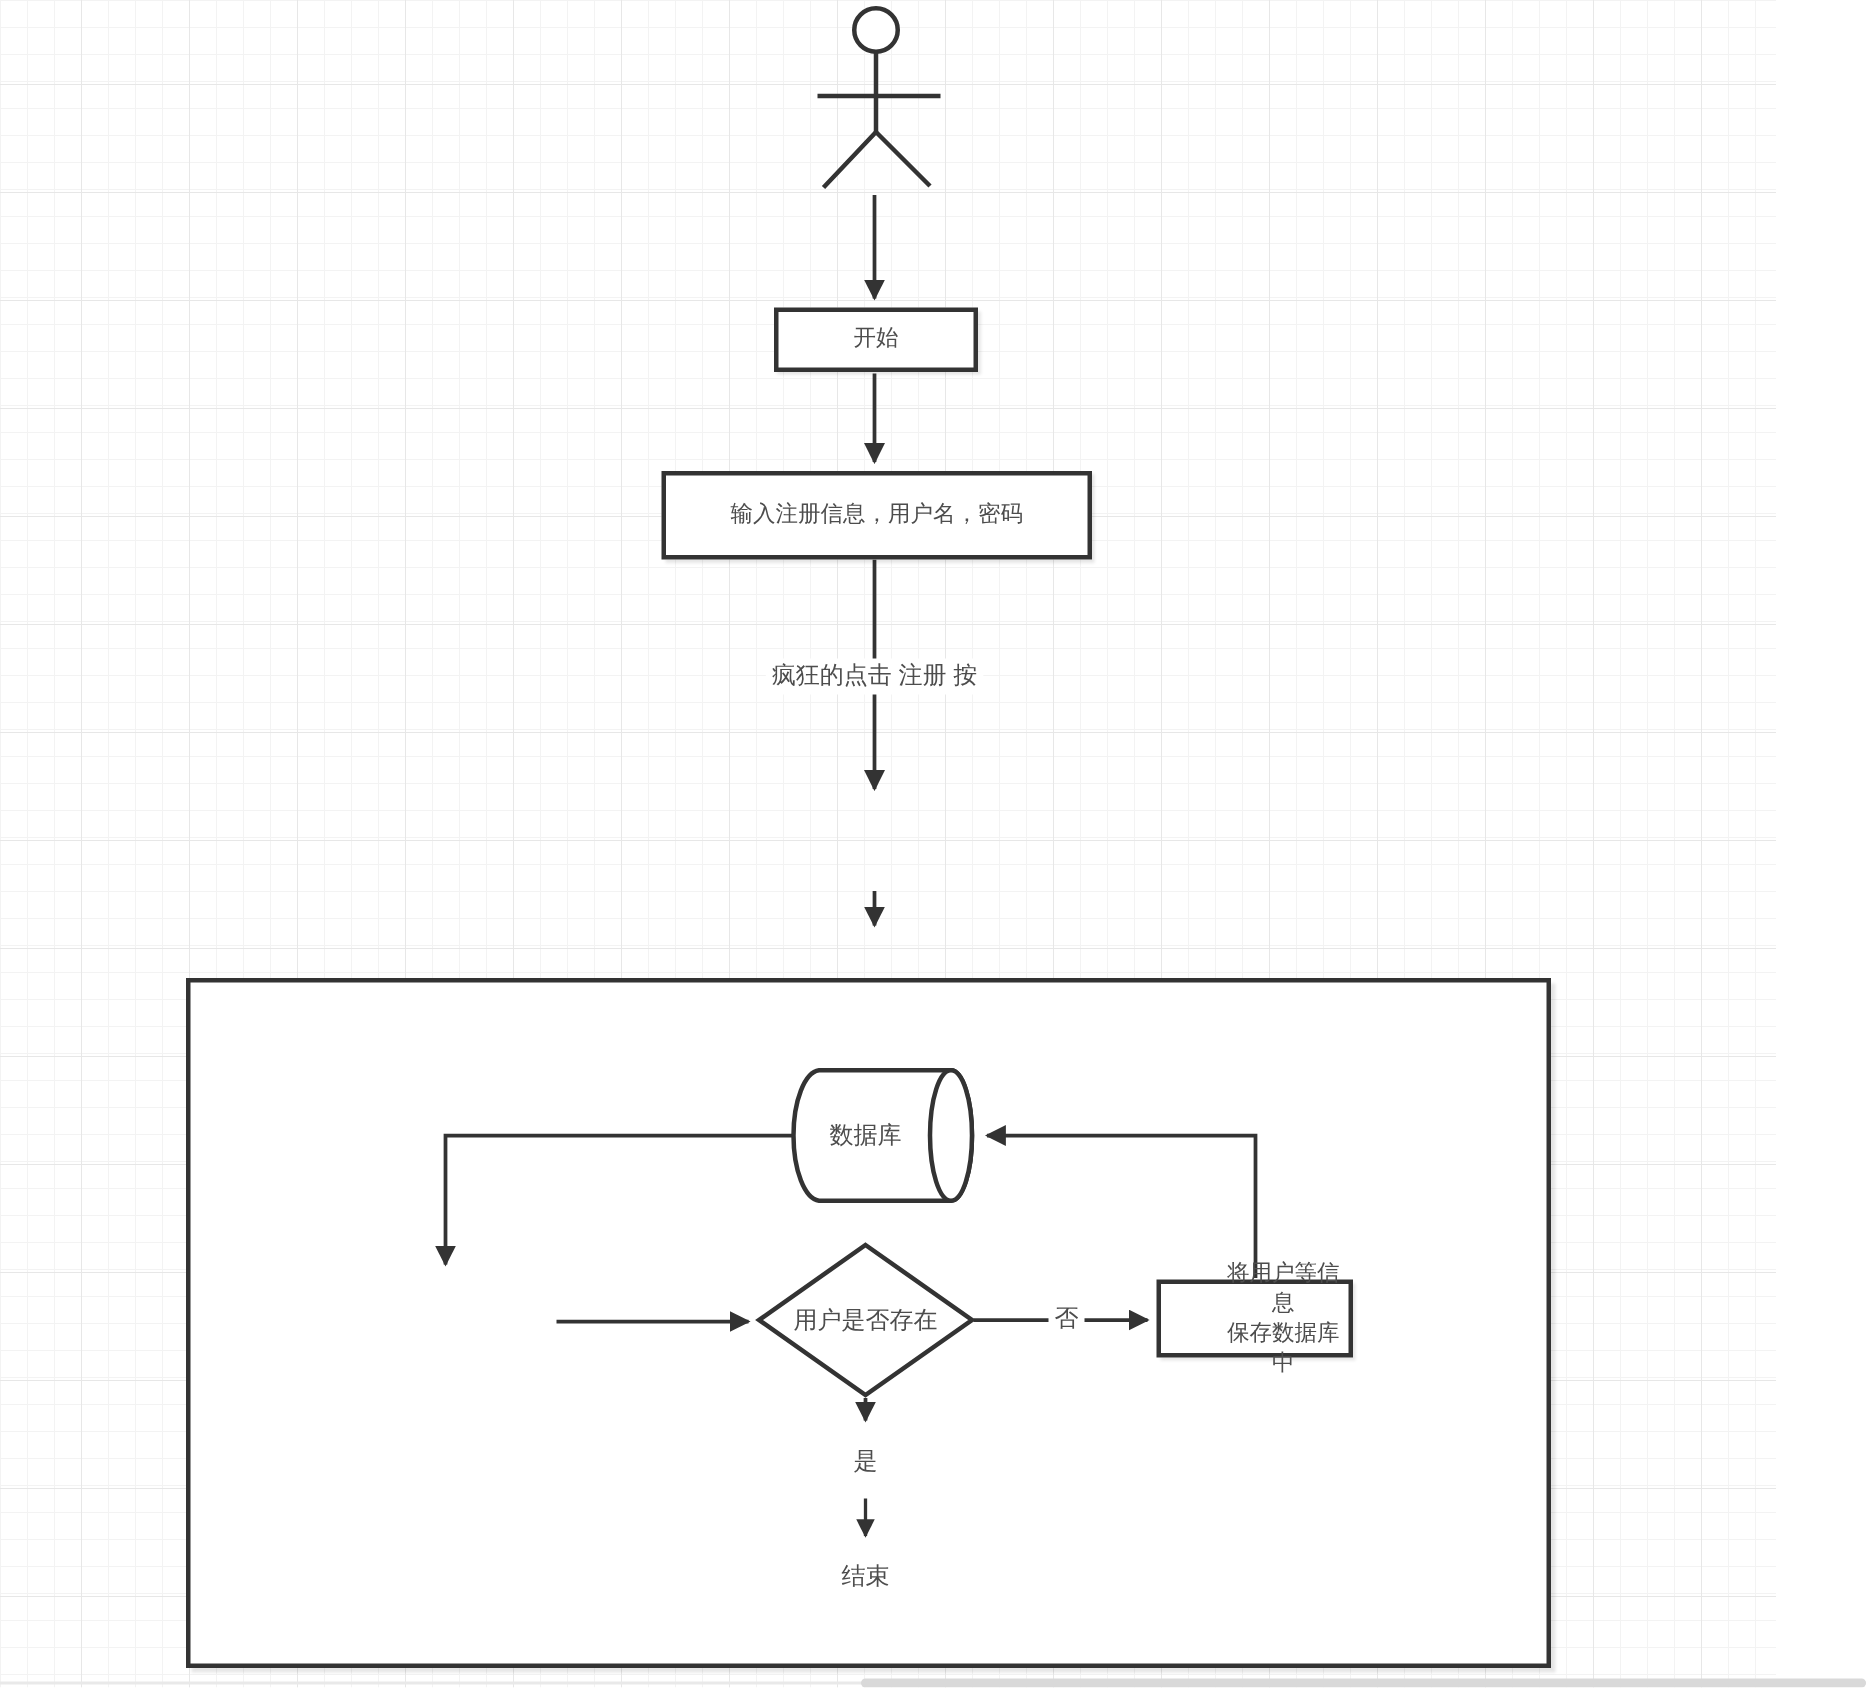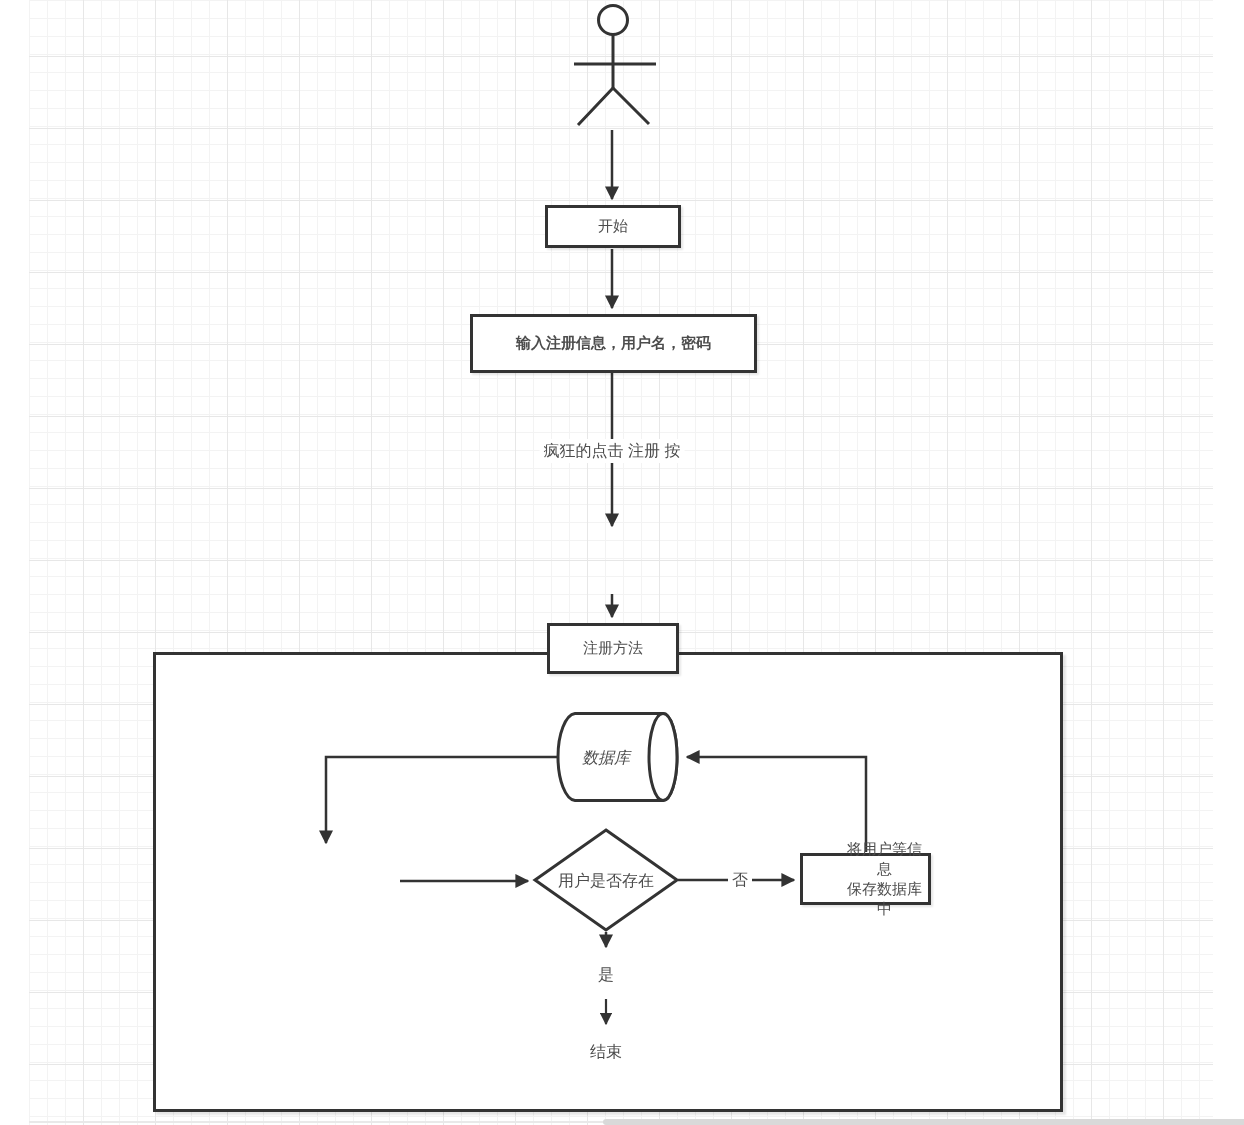--- a/index.html
+++ b/index.html
@@ -18,21 +18,20 @@
   .canvas{
     position:relative;width:1184px;height:1125px;
     background-color:#ffffff;
     background-image:
       linear-gradient(var(--grid-major) 1px, transparent 1px),
       linear-gradient(90deg, var(--grid-major) 1px, transparent 1px),
       linear-gradient(var(--grid-minor) 1px, transparent 1px),
       linear-gradient(90deg, var(--grid-minor) 1px, transparent 1px);
     background-size:72px 72px,72px 72px,18px 18px,18px 18px;
     background-position:0 56px,54px 0,0 0,0 0;
-    margin-left:29px;
   }
   .container-rect{
     position:absolute;left:124px;top:652px;width:910px;height:460px;
     background:#ffffff;border:3px solid var(--stroke);
     box-shadow:3px 3px 2px rgba(0,0,0,0.10);
     z-index:1;
   }
   svg.wires{position:absolute;left:0;top:0;z-index:2;}
   svg.wires .ln{stroke:var(--stroke);fill:none;}
   svg.wires .shape{stroke:var(--stroke);fill:#ffffff;}
@@ -119,37 +118,34 @@
 
     <g>
       <polygon points="577,830 648,880 577,930 506,880" class="shape" stroke-width="3"></polygon>
     </g>
   </svg>
 
   <div class="node" style="left:516px;top:205px;width:136px;height:43px;">
     <span>开始</span>
   </div>
 
-  <div class="node" style="left:441px;top:314px;width:287px;height:59px;font-weight:bold;">
+  <div class="node" style="left:441px;top:314px;width:287px;height:59px;">
     <span>输入注册信息，用户名，密码</span>
   </div>
 
 
-  <div class="node" style="left:518px;top:623px;width:132px;height:51px;">
-    <span>注册方法</span>
-  </div>
 
   <div class="node multiline" style="left:771px;top:853px;width:131px;height:52px;">
     <span>将用户等信息
 保存数据库中</span>
   </div>
 
   <div class="label on-line" style="left:583px;top:451px;">疯狂的点击 注册 按</div>
 
-  <div class="label" style="left:577px;top:758px;z-index:4;font-style:italic;">数据库</div>
+  <div class="label" style="left:577px;top:758px;z-index:4;">数据库</div>
 
 
   <div class="label" style="left:577px;top:881px;">用户是否存在</div>
 
   <div class="label on-line" style="left:711px;top:880px;">否</div>
 
   <div class="label" style="left:577px;top:975px;">是</div>
 
   <div class="label" style="left:577px;top:1052px;">结束</div>
 

